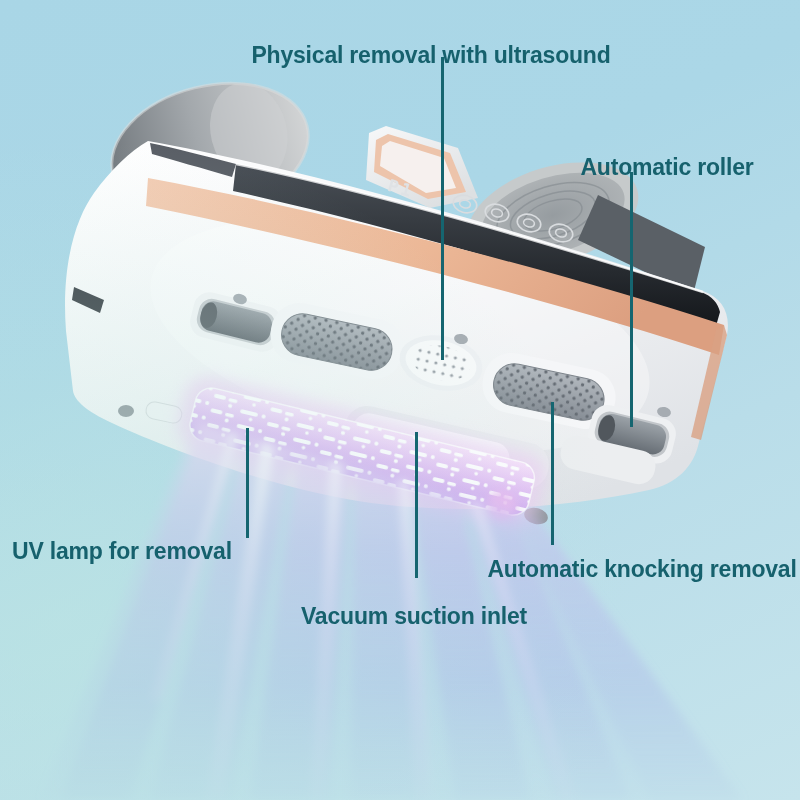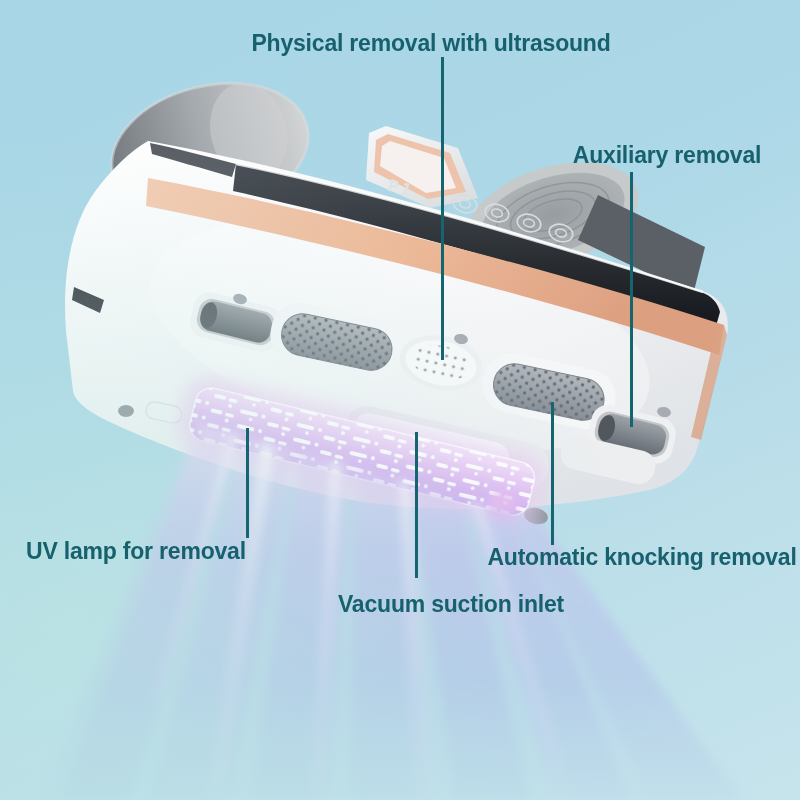--- a/index.html
+++ b/index.html
@@ -10,31 +10,31 @@
   }
   .scene::after{
     content:"";position:absolute;inset:0;pointer-events:none;
     background:radial-gradient(ellipse at 8% 78%,rgba(190,232,224,.50),rgba(190,232,224,0) 55%);
   }
   svg.photo{position:absolute;left:0;top:0;}
   .label{
     position:absolute;color:#16616d;font-size:23px;font-weight:700;
     letter-spacing:-0.2px;white-space:nowrap;z-index:6;
   }
-  .centered{transform:translateX(-50%);}
+  .centered{transform:translateX(-50%);margin-top:12px;}
   .leader{position:absolute;width:3px;background:#156570;z-index:5;}
   #line-ultrasound{left:441px;top:57px;height:303px;}
   #line-roller{left:630px;top:172px;height:255px;}
   #line-uv{left:246px;top:428px;height:110px;}
   #line-vacuum{left:415px;top:432px;height:146px;}
   #line-knocking{left:551px;top:402px;height:143px;}
   #label-ultrasound{left:431px;top:30px;}
   #label-roller{left:667px;top:142px;}
-  #label-uv{left:26px;top:538px;}
-  #label-vacuum{left:451px;top:591px;}
+  #label-uv{left:12px;top:538px;}
+  #label-vacuum{left:414px;top:591px;}
   #label-knocking{left:642px;top:544px;}
 </style>
 </head>
 <body>
 
 <div class="scene">
 
   <svg class="photo" width="800" height="800" viewBox="0 0 800 800">
     <defs>
       <linearGradient id="cylGrad" x1="0" y1="0" x2="1" y2="0">
@@ -237,17 +237,17 @@
     </g>
   </svg>
 
   <div class="leader" id="line-ultrasound"></div>
   <div class="leader" id="line-roller"></div>
   <div class="leader" id="line-uv"></div>
   <div class="leader" id="line-vacuum"></div>
   <div class="leader" id="line-knocking"></div>
 
   <div class="label centered" id="label-ultrasound">Physical removal with ultrasound</div>
-  <div class="label centered" id="label-roller">Auxiliary removal</div>
+  <div class="label centered" id="label-roller">Automatic roller</div>
   <div class="label" id="label-uv">UV lamp for removal</div>
   <div class="label centered" id="label-vacuum">Vacuum suction inlet</div>
   <div class="label centered" id="label-knocking">Automatic knocking removal</div>
 </div>
 
 </body></html>

